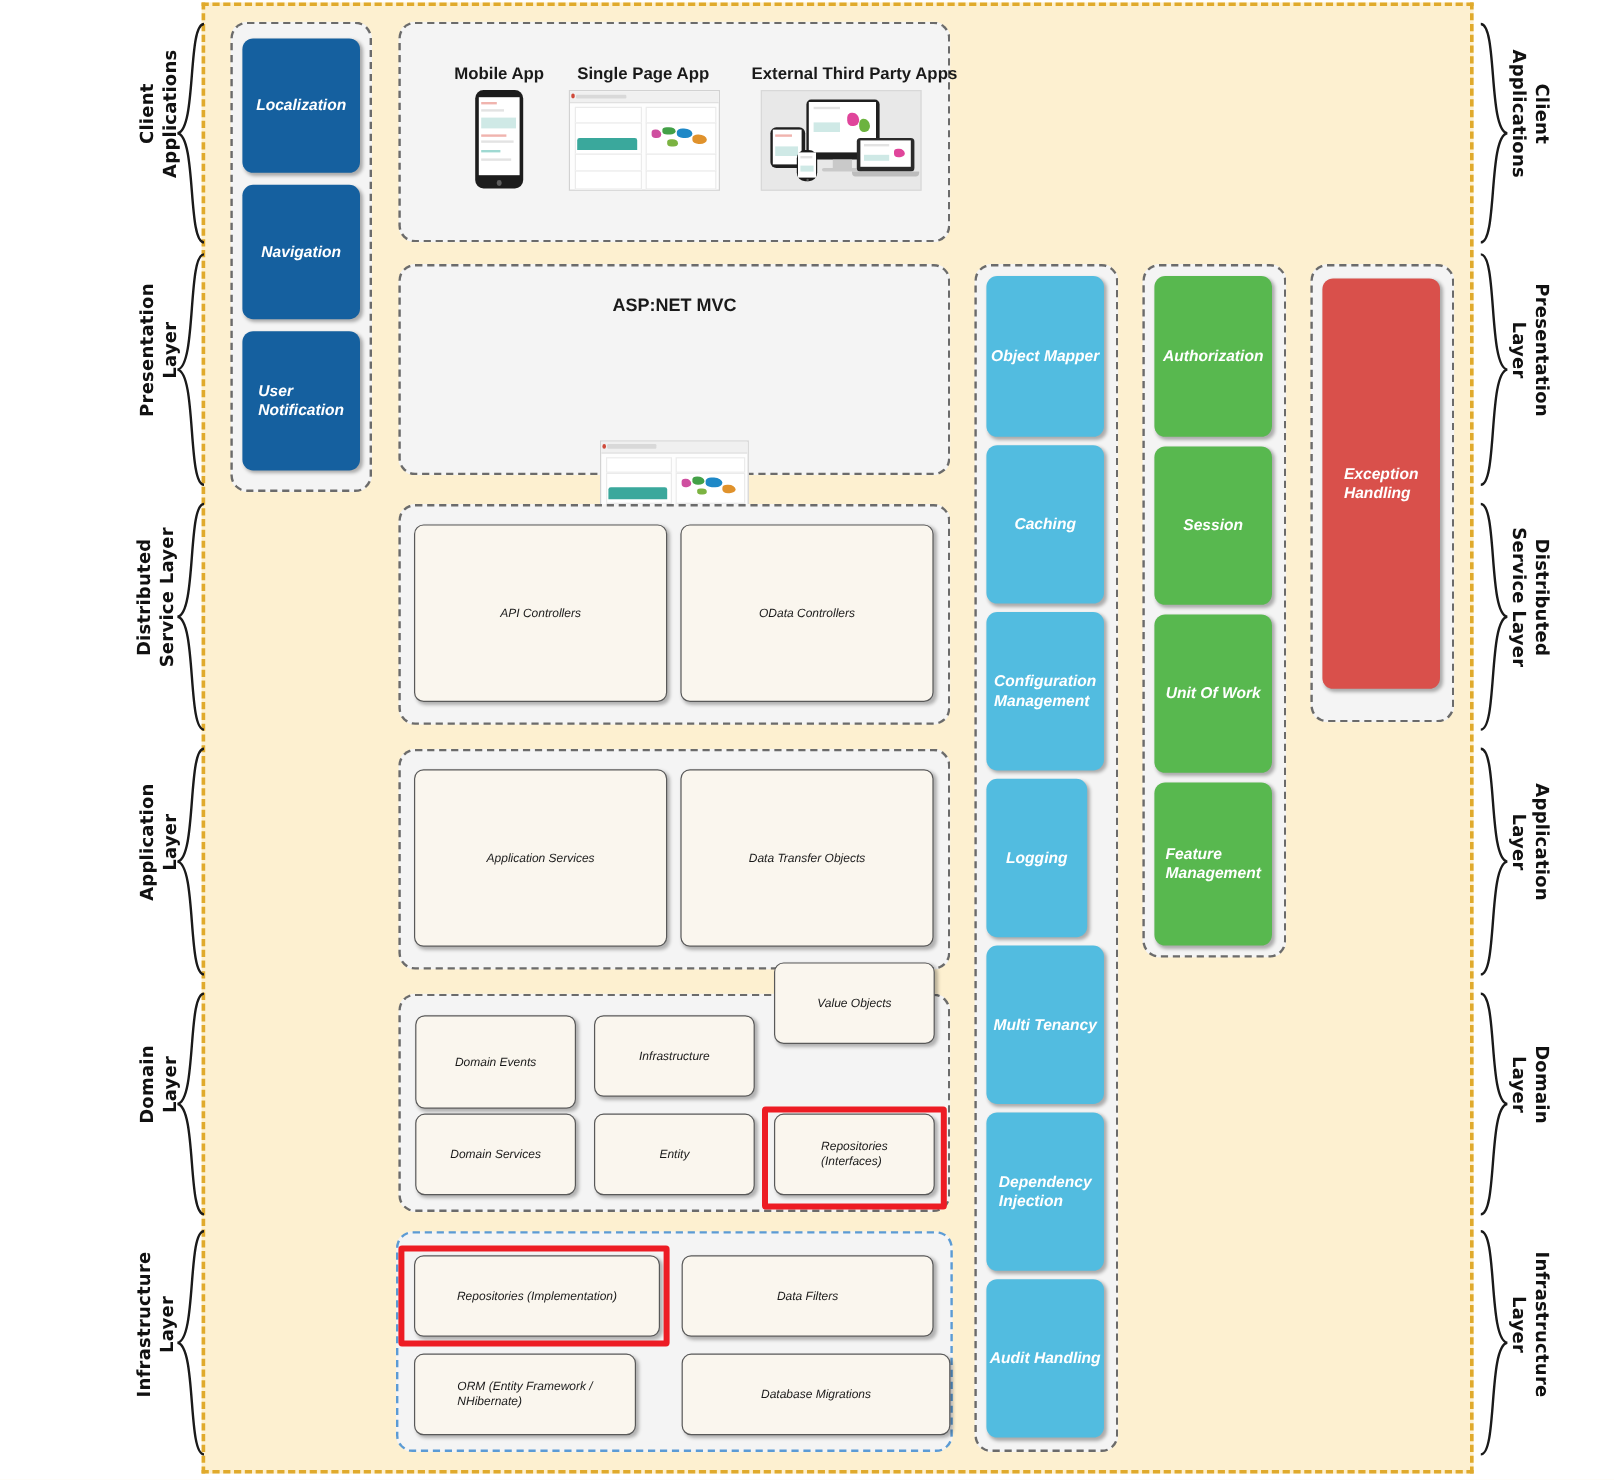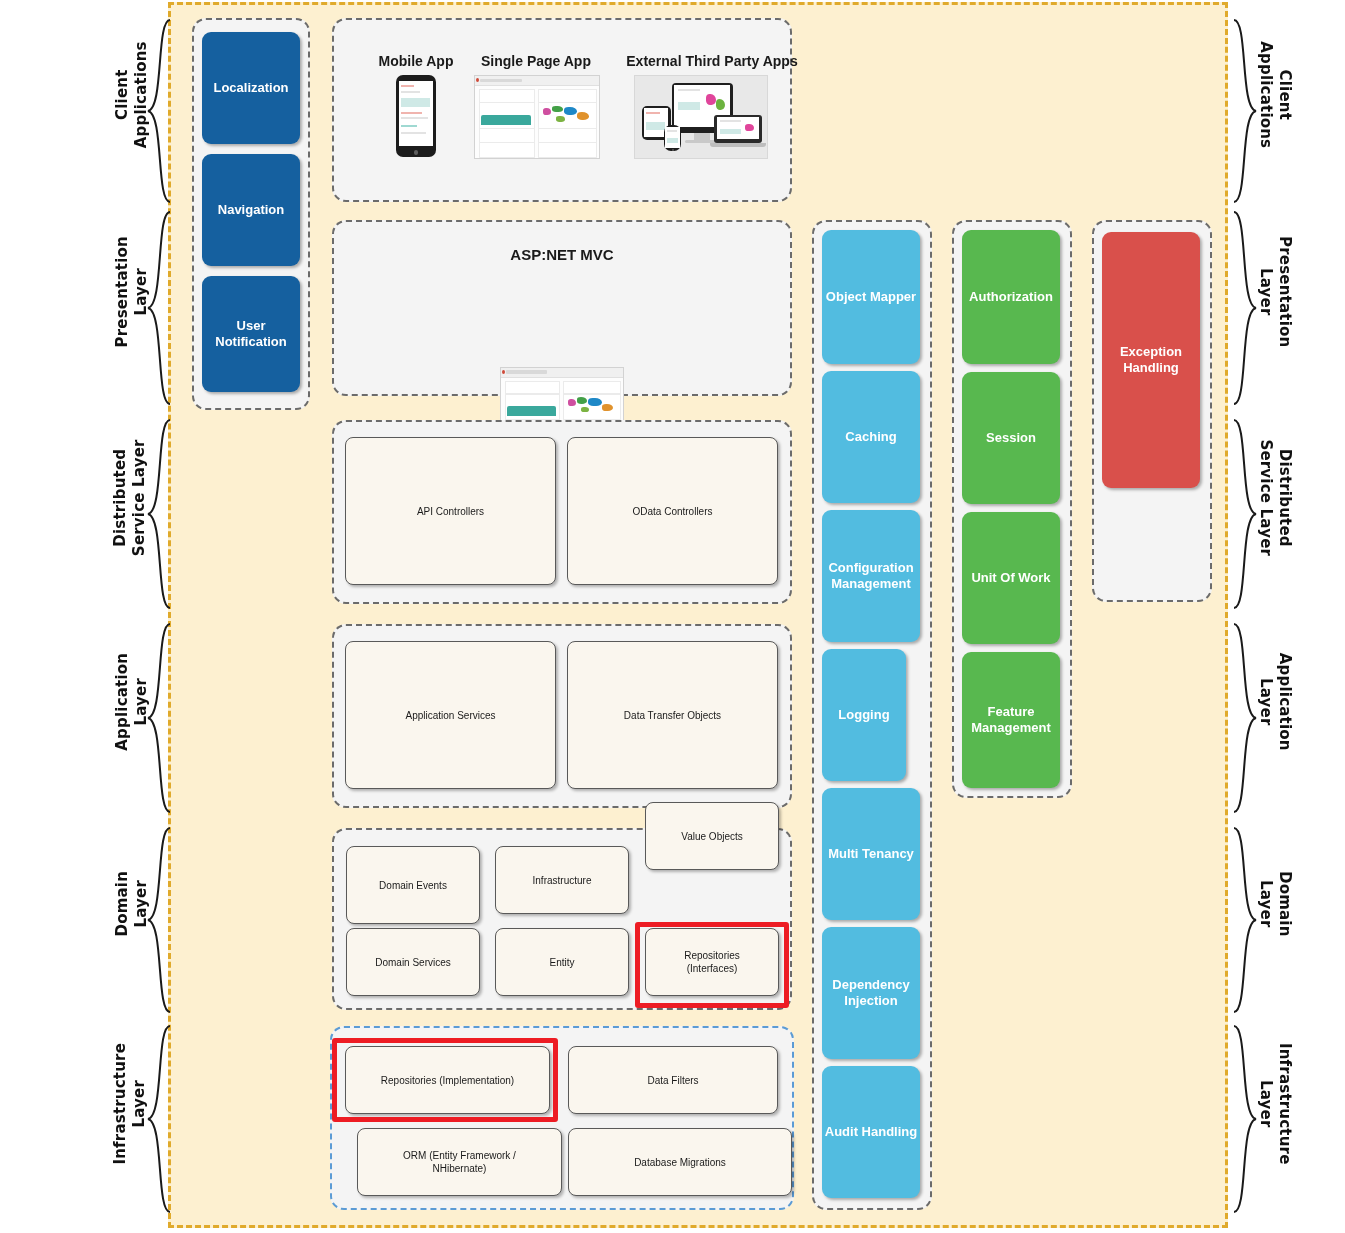--- a/index.html
+++ b/index.html
@@ -21,22 +21,22 @@
   
   .brace{position:absolute;}
 
   
   .panel{position:absolute;background:#f4f4f4;border:2px dashed #6b6b6b;
          border-radius:14px;box-sizing:border-box;}
   .panel.blue-dash{border:2px dashed #5b9bd5;}
 
   
   .box{position:absolute;box-sizing:border-box;display:flex;
-       align-items:center;justify-content:center;text-align:center;
-       border-radius:8px;}
+       align-items:center;justify-content:center;text-align:left;
+       border-radius:8px;font-style:italic;}
   .cream{background:#faf6ee;border:1px solid #595959;color:#1a1a1a;
          font-size:10px;font-weight:normal;
          box-shadow:2px 2px 3px rgba(0,0,0,.28);}
   .solid{color:#ffffff;font-weight:bold;font-size:13px;line-height:1.25;
          border-radius:9px;box-shadow:2px 2px 3px rgba(0,0,0,.3);}
   .blue{background:#15609f;}
   .cyan{background:#52bce0;}
   .green{background:#58b84f;}
   .red{background:#d9504b;}
 
@@ -269,21 +269,21 @@
 <div class="box cream" style="left:645px;top:802px;width:134px;height:68px;">Value Objects</div>
 <div class="box cream" style="left:346px;top:928px;width:134px;height:68px;">Domain Services</div>
 <div class="box cream" style="left:495px;top:928px;width:134px;height:68px;">Entity</div>
 <div class="box cream" style="left:645px;top:928px;width:134px;height:68px;white-space:pre-line;line-height:1.3;">Repositories
 (Interfaces)</div>
 <div class="hilite" style="left:635px;top:922px;width:154px;height:86px;"></div>
 
 <div class="panel blue-dash" style="left:330px;top:1026px;width:464px;height:184px;"></div>
 <div class="box cream" style="left:345px;top:1046px;width:205px;height:68px;">Repositories (Implementation)</div>
 <div class="box cream" style="left:568px;top:1046px;width:210px;height:68px;">Data Filters</div>
-<div class="box cream" style="left:345px;top:1128px;width:205px;height:68px;white-space:pre-line;line-height:1.3;margin-left:12px;">ORM (Entity Framework /
+<div class="box cream" style="left:345px;top:1128px;width:185px;height:68px;white-space:pre-line;line-height:1.3;">ORM (Entity Framework /
 NHibernate)</div>
 <div class="box cream" style="left:568px;top:1128px;width:224px;height:68px;">Database Migrations</div>
 <div class="hilite" style="left:332px;top:1038px;width:226px;height:84px;"></div>
 
 <div class="panel" style="left:812px;top:220px;width:120px;height:990px;"></div>
 <div class="box solid cyan" style="left:822px;top:230px;width:98px;height:134px;">Object Mapper</div>
 <div class="box solid cyan" style="left:822px;top:371px;width:98px;height:132px;">Caching</div>
 <div class="box solid cyan" style="left:822px;top:510px;width:98px;height:132px;white-space:pre-line;">Configuration
 Management</div>
 <div class="box solid cyan" style="left:822px;top:649px;width:84px;height:132px;">Logging</div>
@@ -293,14 +293,14 @@
 <div class="box solid cyan" style="left:822px;top:1066px;width:98px;height:132px;">Audit Handling</div>
 
 <div class="panel" style="left:952px;top:220px;width:120px;height:578px;"></div>
 <div class="box solid green" style="left:962px;top:230px;width:98px;height:134px;">Authorization</div>
 <div class="box solid green" style="left:962px;top:372px;width:98px;height:132px;">Session</div>
 <div class="box solid green" style="left:962px;top:512px;width:98px;height:132px;">Unit Of Work</div>
 <div class="box solid green" style="left:962px;top:652px;width:98px;height:136px;white-space:pre-line;">Feature
 Management</div>
 
 <div class="panel" style="left:1092px;top:220px;width:120px;height:382px;"></div>
-<div class="box solid red" style="left:1102px;top:232px;width:98px;height:256px;white-space:pre-line;">Exception
+<div class="box solid red" style="left:1102px;top:232px;width:98px;height:342px;white-space:pre-line;">Exception
 Handling</div>
 
 </body></html>

